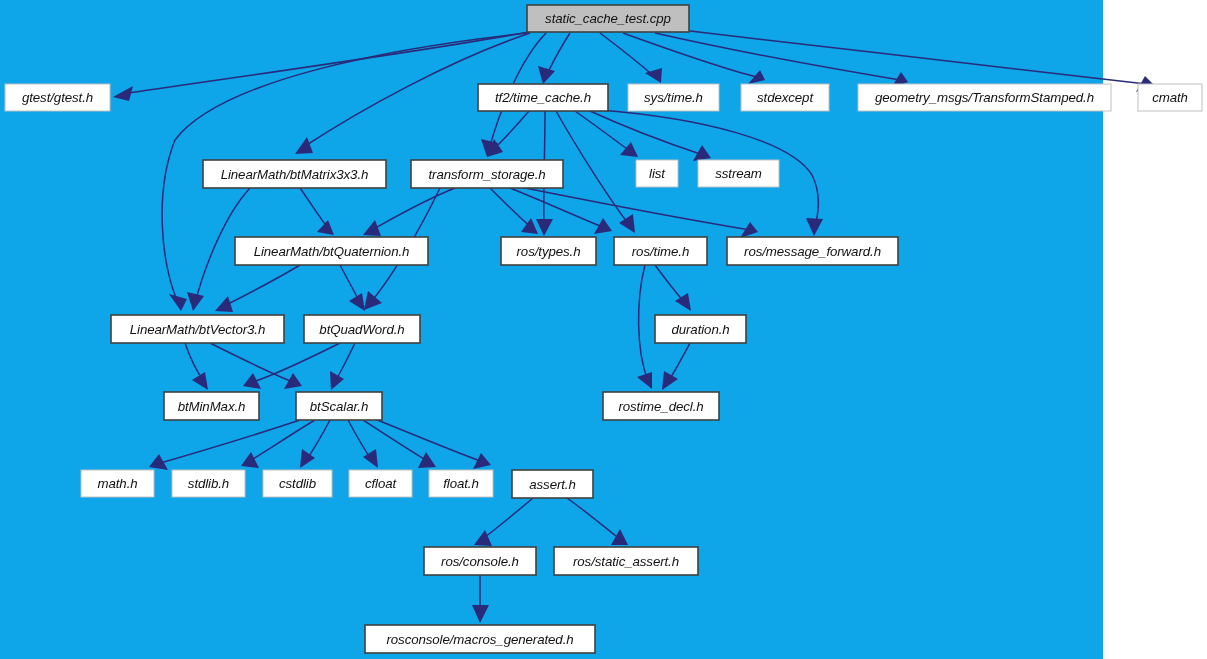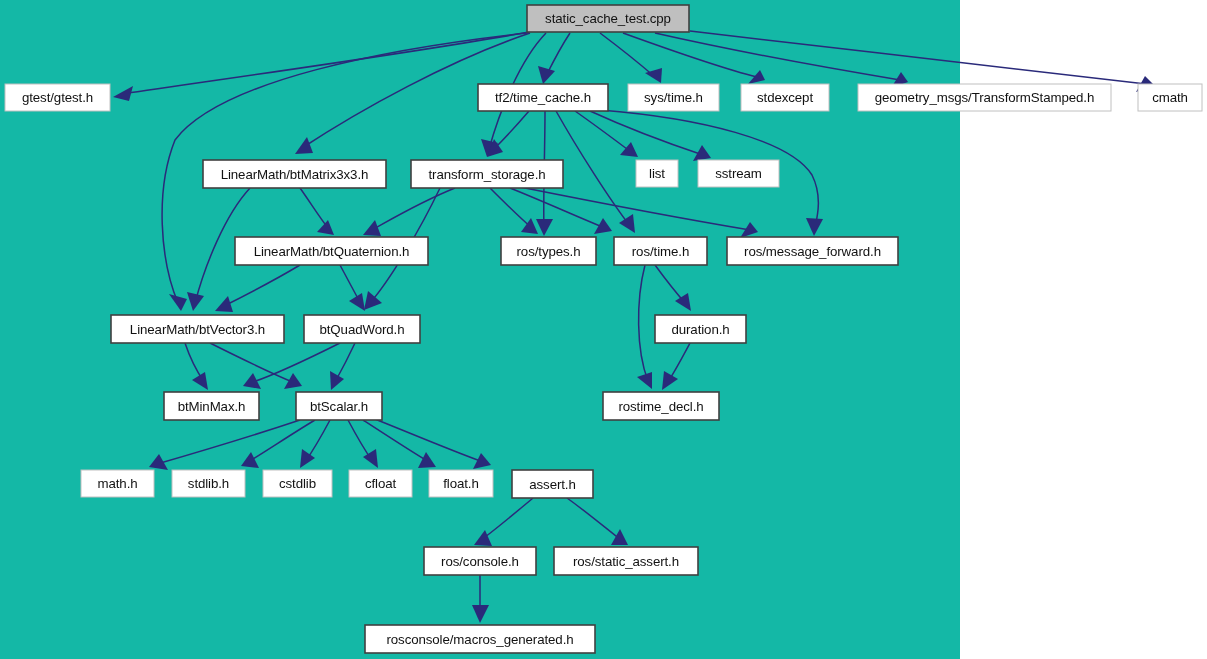--- a/index.html
+++ b/index.html
@@ -2,24 +2,25 @@
 <html><head>
 <meta charset="utf-8">
 <style>
   html, body {
     margin: 0;
     padding: 0;
     background: #ffffff;
   }
   #graph-root {
     position: relative;
-    width: 960px;
+    width: 1103px;
     height: 659px;
-    background: #14b8a6;
+    background: #0ea5e9;
     font-family: "Liberation Sans", sans-serif;
+    font-style: italic;
   }
   svg#graph-svg {
     position: absolute;
     top: 0; left: 0;
     width: 1207px;
     height: 659px;
     overflow: visible;
   }
   .node-rect-plain {
     fill: #ffffff;

